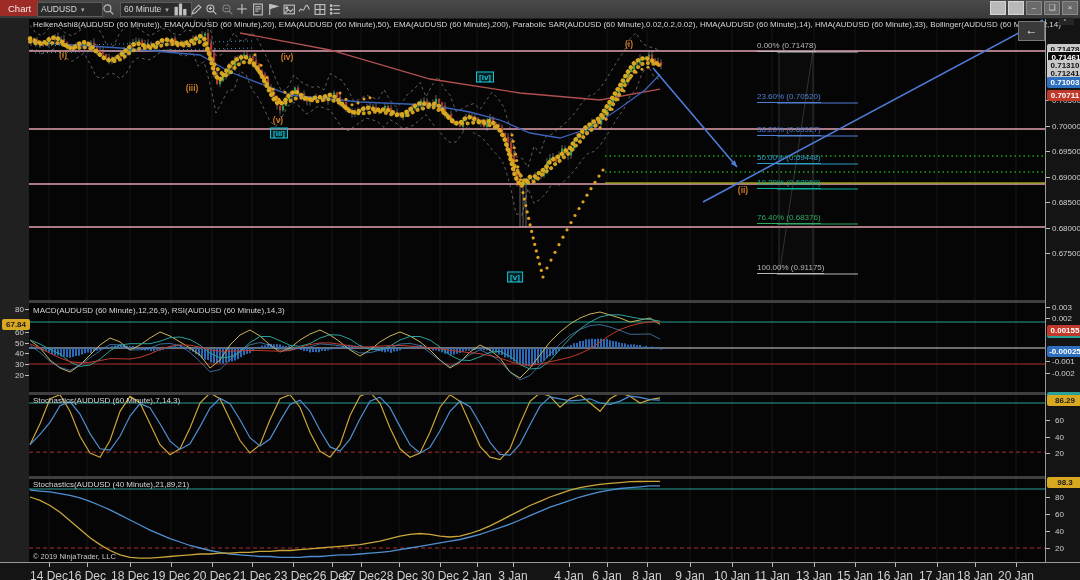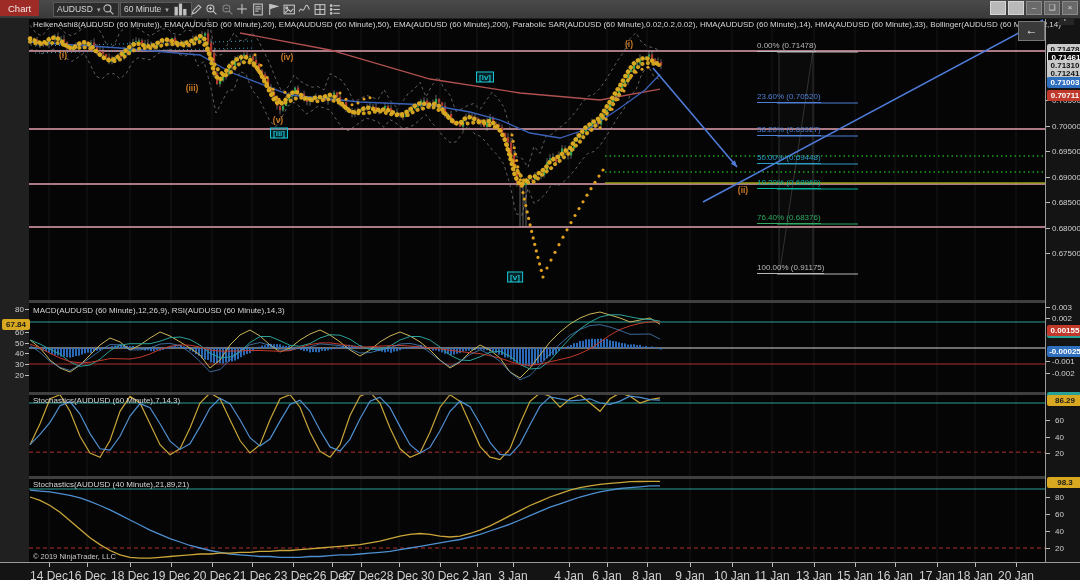--- a/index.html
+++ b/index.html
@@ -6,21 +6,21 @@
   .win{position:relative;width:1080px;height:580px;background:#000;overflow:hidden;
        font-family:"Liberation Sans",sans-serif;-webkit-font-smoothing:antialiased;}
   
   .toolbar{position:absolute;left:0;top:0;width:1080px;height:18px;
            background:linear-gradient(#4a4a4a,#3a3a3a);border-bottom:1px solid #222;z-index:30;}
   .tab-chart{position:absolute;left:0;top:0;height:16px;padding:0 8px;background:#9e2b25;color:#f2e9e9;
              font-size:9.5px;line-height:17px;}
   .dd{position:absolute;top:2px;height:13px;background:#2b2b2b;border:1px solid #5a5a5a;color:#d8d8d8;
       font-size:8.5px;line-height:13px;padding:0 3px;display:flex;align-items:center;gap:4px;}
   .dd .chev{font-size:7px;color:#aaa;}
-  #dd-symbol{left:37px;width:58px;margin-left:16px;}
+  #dd-symbol{left:37px;width:58px;}
   #dd-interval{left:120px;width:64px;}
   .tbicon{position:absolute;top:2px;width:15px;height:14px;text-align:center;}
   .tbicon svg{display:block;margin:1px auto;}
   .winbtns{position:absolute;right:2px;top:1px;display:flex;gap:2px;}
   .wb{width:14px;height:12px;background:#6a6a6a;border:1px solid #8a8a8a;color:#ddd;font-size:8px;
       line-height:11px;text-align:center;}
   .wb.lt{background:#b9b9b9;border-color:#d5d5d5;}
   
   .strip{position:absolute;background:#202020;}
   #left-strip{left:0;top:18px;width:29px;height:544px;border-right:1px solid #9a9a9a;}

